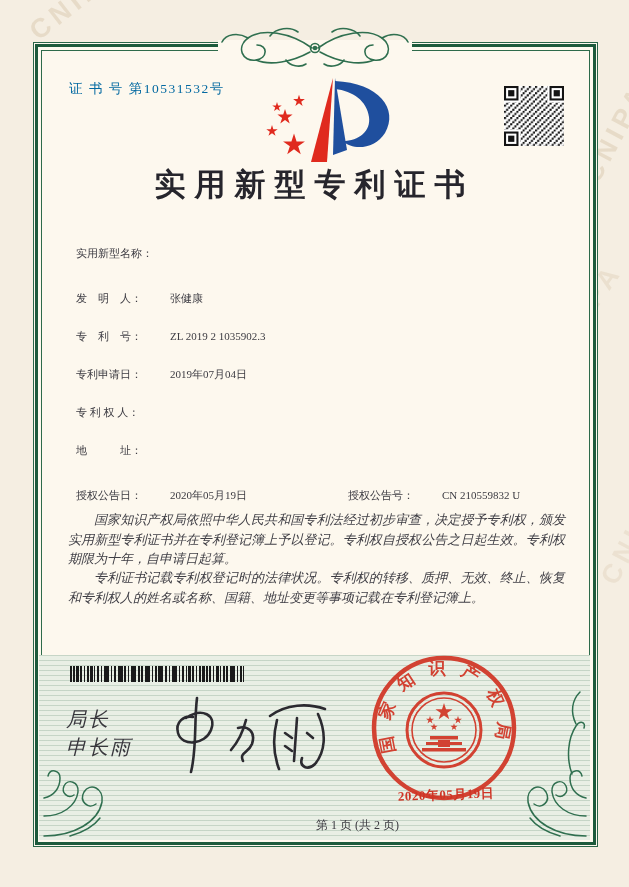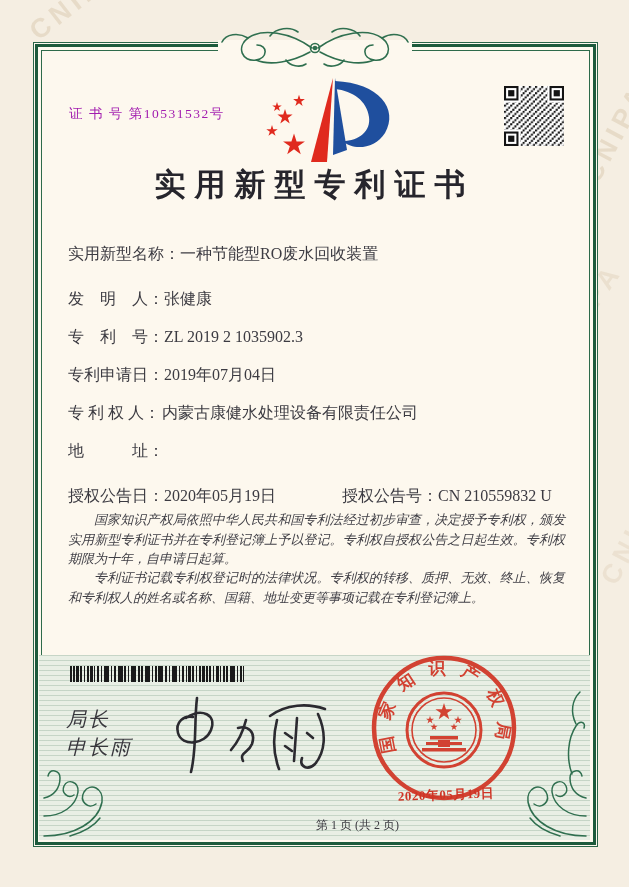--- a/index.html
+++ b/index.html
@@ -14,24 +14,24 @@
   .frame-outer{position:absolute;left:33px;top:42px;width:563px;height:803px;
     border:1px solid #2a6548;background:#fdf8ee;}
   .frame-mid{position:absolute;inset:1px;border:3px solid #1d5a3c;}
   .frame-in{position:absolute;inset:3px;border:1px solid #2e6b4b;}
   
   .green-band{position:absolute;left:39px;top:655px;width:551px;height:185px;
     background:
       repeating-linear-gradient(180deg, rgba(116,153,128,.30) 0 1px, rgba(0,0,0,0) 1px 5px),
       #e9efe5;}
   
-  .cert-no{left:69px;top:80px;font-size:13.5px;letter-spacing:1.5px;color:#a21caf;margin-top:25px;}
+  .cert-no{left:69px;top:80px;font-size:13.5px;letter-spacing:1.5px;color:#0369a1;}
   .title{left:33px;top:164px;width:563px;text-align:center;
     font-size:31px;font-weight:bold;letter-spacing:9px;color:#26252c;}
-  .field-row{left:68px;width:505px;font-size:16px;line-height:19px;display:flex;}
+  .field-row{left:76px;width:505px;font-size:11px;line-height:19px;display:flex;}
   .f-label{flex:0 0 94px;white-space:pre;}
   .f-value{white-space:normal;}
   .row0{top:244px}.row1{top:289px}.row2{top:327px}.row3{top:365px}
   .row4{top:403px}.row5{top:441px}.row6{top:486px}
   .addr-value{width:402px;}
   .grant-date-value{flex:0 0 178px;}
   .para{left:68px;width:497px;font-size:13px;line-height:19.5px;
     text-indent:2em;color:#3f3e45;font-style:italic;text-align:justify;}
   .p1{top:510px}.p2{top:568px}
   .barcode{left:70px;top:666px;width:174px;height:16px;
@@ -155,37 +155,35 @@
     <rect x="2" y="2" width="3" height="3"></rect>
       <rect x="24" y="2" width="3" height="3"></rect>
       <rect x="2" y="24" width="3" height="3"></rect>
   </g>
 </svg>
 
 <div class="abs title">实用新型专利证书</div>
 
 <div class="abs field-row row0">
   <span class="f-label">实用新型名称：</span>
-  <span class="f-value">一种节能型RO废水回收装置</span>
 </div>
 <div class="abs field-row row1">
   <span class="f-label">发　明　人：</span>
   <span class="f-value">张健康</span>
 </div>
 <div class="abs field-row row2">
   <span class="f-label">专　利　号：</span>
   <span class="f-value">ZL 2019 2 1035902.3</span>
 </div>
 <div class="abs field-row row3">
   <span class="f-label">专利申请日：</span>
   <span class="f-value">2019年07月04日</span>
 </div>
 <div class="abs field-row row4">
   <span class="f-label">专 利 权 人：</span>
-  <span class="f-value">内蒙古康健水处理设备有限责任公司</span>
 </div>
 <div class="abs field-row row5">
   <span class="f-label">地　　　址：</span>
 </div>
 <div class="abs field-row row6">
   <span class="f-label">授权公告日：</span>
   <span class="f-value grant-date-value">2020年05月19日</span>
   <span class="f-label">授权公告号：</span>
   <span class="f-value">CN 210559832 U</span>
 </div>

